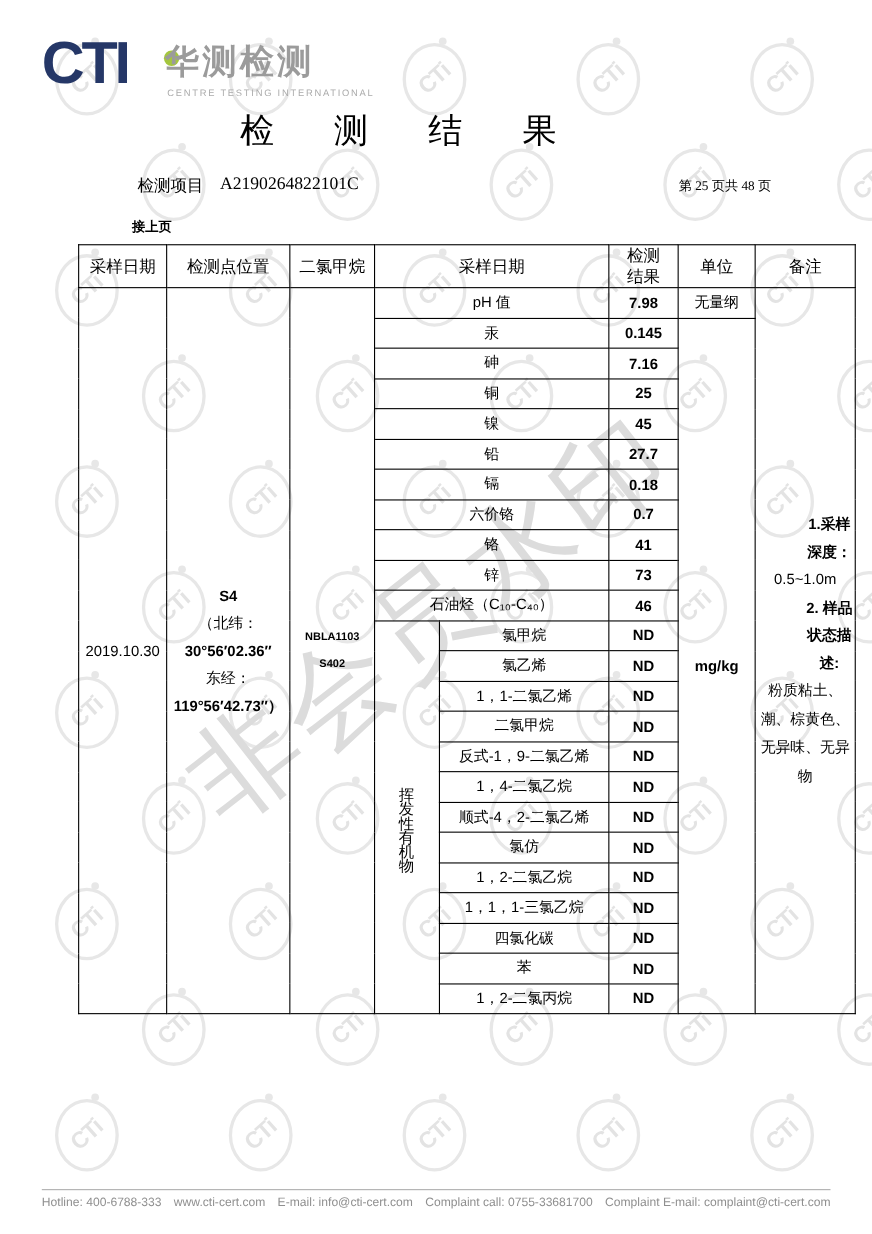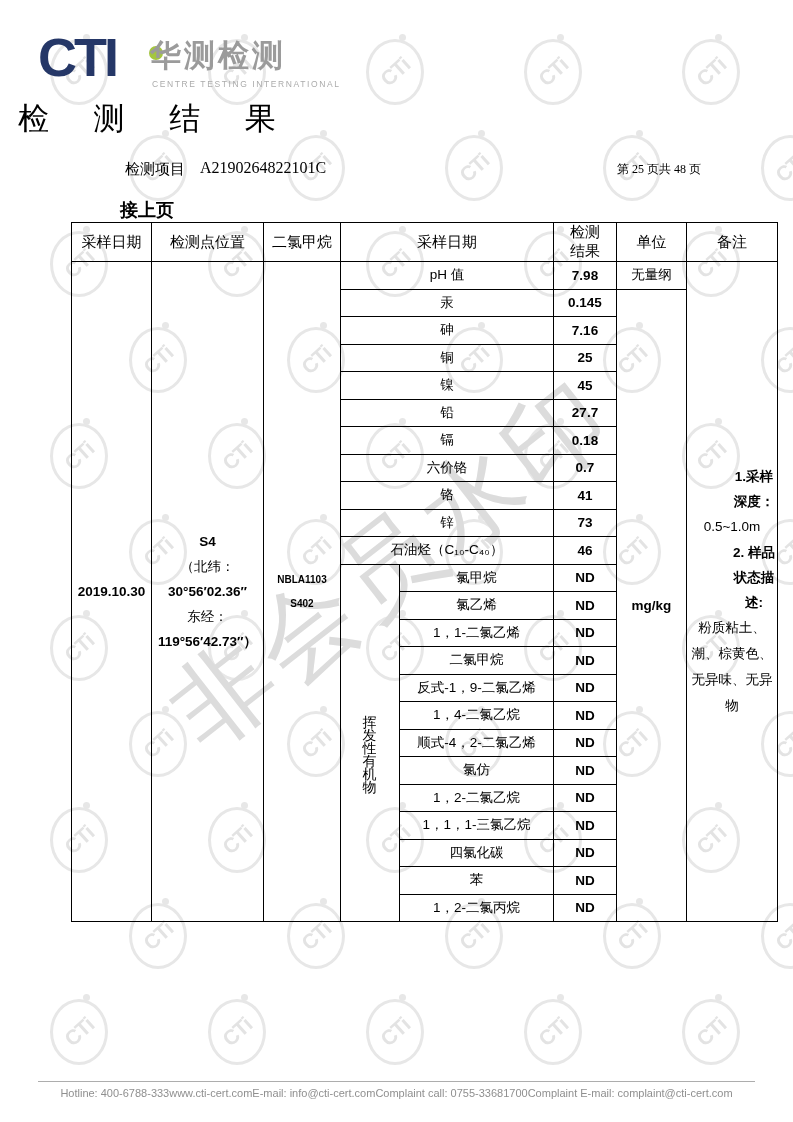--- a/index.html
+++ b/index.html
@@ -22,56 +22,56 @@
   
   .hdr{position:absolute;z-index:2;}
   .logo-cti{position:absolute;left:38px;top:30px;font-size:54px;font-weight:800;
     color:#253767;letter-spacing:-3px;line-height:1;}
   .logo-dot{position:absolute;left:111px;top:16px;width:14px;height:14px;
     border-radius:50%;background:#a4c63e;}
   .logo-cn{position:absolute;left:150px;top:40px;font-size:31px;font-weight:600;
     color:#9b9b9b;letter-spacing:3px;line-height:1;}
   .logo-en{position:absolute;left:152px;top:79px;font-size:8.5px;color:#ababab;
     letter-spacing:1.6px;}
-  .doc-title{position:absolute;left:0;top:98px;width:724px;
-    font-family:Liberation Sans, sans-serif;font-size:31px;
+  .doc-title{position:absolute;left:0;top:98px;width:724px;text-align:center;
+    font-family:Liberation Mono, monospace;font-size:31px;
     letter-spacing:18px;text-indent:18px;}
   .report-line{position:absolute;top:160px;left:0;width:793px;height:20px;
     font-family:"Liberation Serif","DejaVu Serif",serif;font-size:15px;}
   .report-label{position:absolute;left:125px;top:0;}
   .report-no{position:absolute;left:200px;top:-1px;font-size:16px;}
   .page-info{position:absolute;left:617px;top:1px;font-size:12px;}
-  .continued{position:absolute;left:120px;top:198px;font-size:18px;font-weight:700;}
+  .continued{position:absolute;left:120px;top:198px;font-size:12px;font-weight:700;}
   
   table.results{position:absolute;left:71px;top:222px;z-index:1;
     border-collapse:collapse;table-layout:fixed;background:transparent;
     border:1.5px solid #000;}
   table.results th,table.results td{border:1px solid #000;padding:0 2px;
     text-align:center;vertical-align:middle;overflow:hidden;}
   table.results th{font-family:"Liberation Serif","DejaVu Serif",serif;
     font-size:15px;font-weight:400;height:36px;}
   table.results td{height:26.5px;font-size:13.5px;}
   td.val{font-weight:600;font-size:14px;}
   td.unit-cell{font-size:14px;}
   td.unit-mg{font-weight:600;font-size:14px;}
-  td.date-cell{font-weight:700;font-size:14px;}
+  td.date-cell{font-weight:400;font-size:14px;}
   td.loc-cell div{line-height:25px;font-size:13.5px;}
   td.loc-cell div:nth-child(odd){font-weight:600;}
   td.sn-cell div{line-height:24px;font-weight:600;font-size:10px;}
   td.voc-cell{padding:0;}
   .voc-vert{writing-mode:vertical-lr;text-orientation:upright;margin:0 auto;
     font-size:14px;letter-spacing:13px;}
   td.remark-cell{vertical-align:top;text-align:left;padding:5px 4px 0 5px;}
   .rk{line-height:26px;font-size:13.5px;}
   .rk.b{font-weight:700;line-height:25px;margin-left:44px;}
   
   .footer-rule{position:absolute;left:38px;top:1081px;width:717px;height:0;
     border-top:1px solid #adadad;z-index:2;}
   .footer{position:absolute;left:38px;top:1087px;width:717px;display:flex;
-    justify-content:center;font-size:11px;color:#8f8f8f;z-index:2;}
+    justify-content:space-between;font-size:11px;color:#8f8f8f;z-index:2;}
 </style>
 </head>
 <body>
 
 <div class="page">
 
   <div id="stamp-layer">
       <div class="stamp" style="left: 50px; top: 39px;">
         <span>CTi</span>
       </div>

